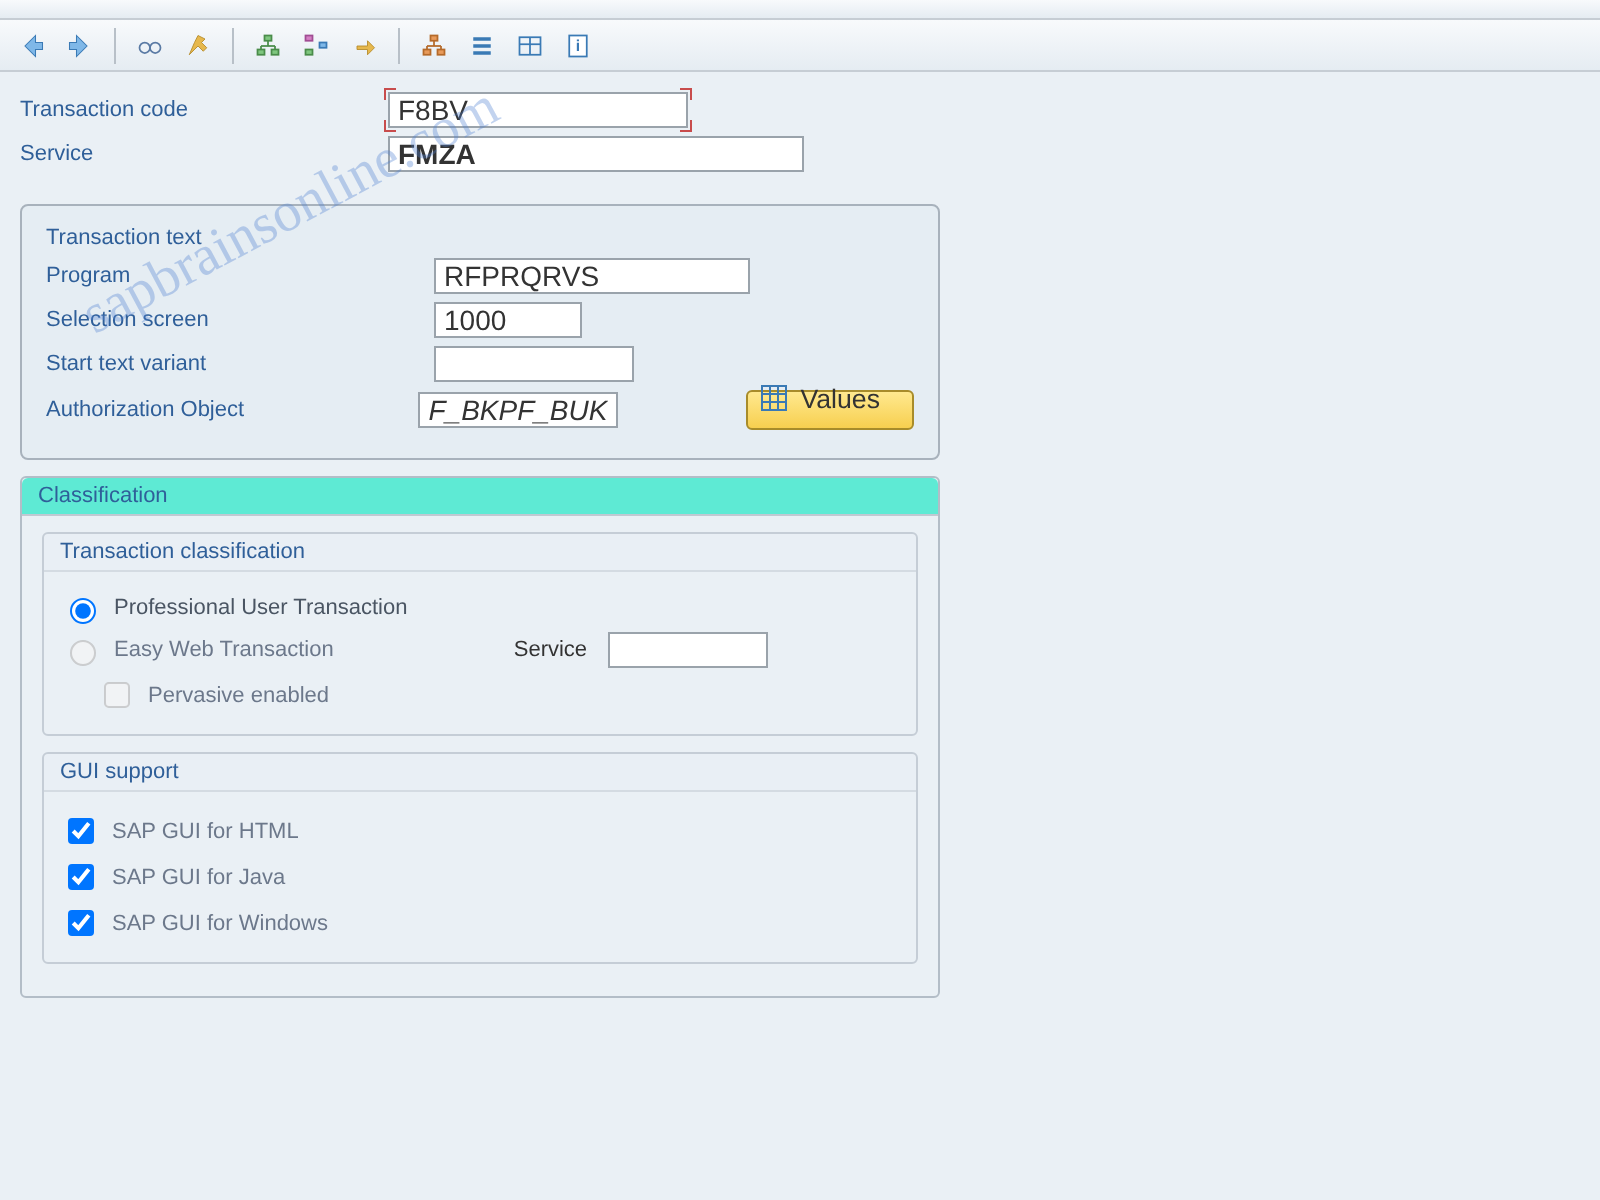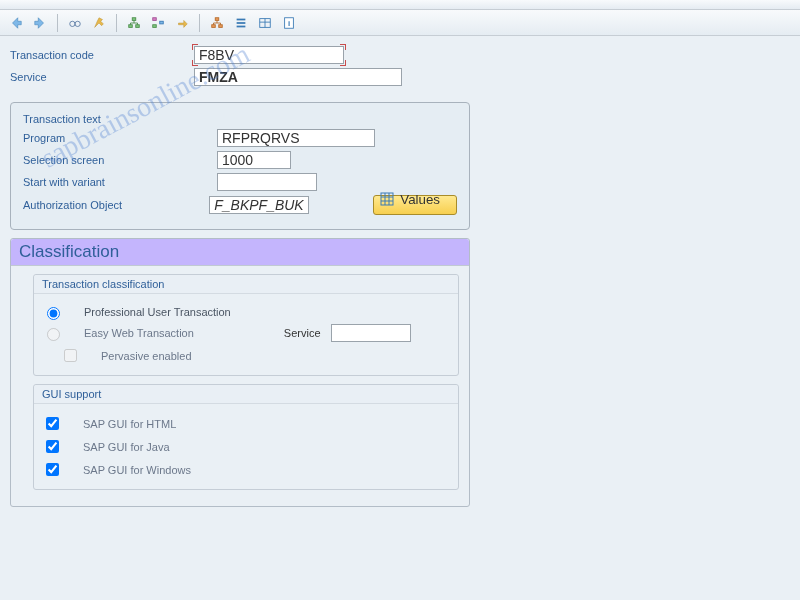--- a/index.html
+++ b/index.html
@@ -105,48 +105,47 @@
     width: 14px; height: 14px;
     display:flex;align-items:center;justify-content:center;
   }
   .fieldset {
     border: 1px solid #b3bdc7;
     border-radius: 3px;
     margin-top: 8px;
     padding: 0;
   }
   .fieldset-legend {
-    background: #c4b5fd;
+    background: #5eead4;
     border-bottom: 1px solid #c0c9d2;
     padding: 3px 8px;
     color: #2f5f99;
-    font-size: 17px;
+    font-size: 11px;
     border-radius: 3px 3px 0 0;
   }
   .fieldset-body {
     padding: 8px 10px;
   }
   .sub-fieldset {
     border: 1px solid #c5cdd6;
     border-radius: 3px;
     margin-bottom: 8px;
-    margin-left: 12px;
   }
   .sub-legend {
     padding: 3px 8px;
     color: #2f5f99;
     border-bottom: 1px solid #d4dbe2;
     background: #e9eff5;
     border-radius: 3px 3px 0 0;
   }
   .sub-body { padding: 6px 8px; }
   .radio-row, .check-row {
     display: flex;
     align-items: center;
-    gap: 21px;
+    gap: 6px;
     margin: 4px 0;
     color: #6c788b;
   }
   .radio-row.active { color: #4a5563; }
   input[type=radio], input[type=checkbox] {
     width: 13px; height: 13px;
   }
   .service-row {
     display: flex;
     align-items: center;
@@ -270,21 +269,21 @@
       </div>
     <div class="row">
         <div class="panel-inner-label">Program</div>
         <input class="field" style="width: 158px;" value="RFPRQRVS">
       </div>
     <div class="row">
         <div class="panel-inner-label">Selection screen</div>
         <input class="field field-sm" value="1000" style="">
       </div>
     <div class="row">
-        <div class="panel-inner-label">Start with variant</div>
+        <div class="panel-inner-label">Start text variant</div>
         <input class="field field-med" value="" style="">
       </div>
     <div class="row">
         <div class="panel-inner-label">Authorization Object</div>
         <input class="field field-med" value="F_BKPF_BUK" style="">
       <button class="values-btn">
         <span class="icon-box">
             <svg viewBox="0 0 14 14">
               <rect x="1" y="1" width="12" height="12" fill="none" stroke="#3a7ab5"></rect>
               <line x1="1" y1="5" x2="13" y2="5" stroke="#3a7ab5"></line>

